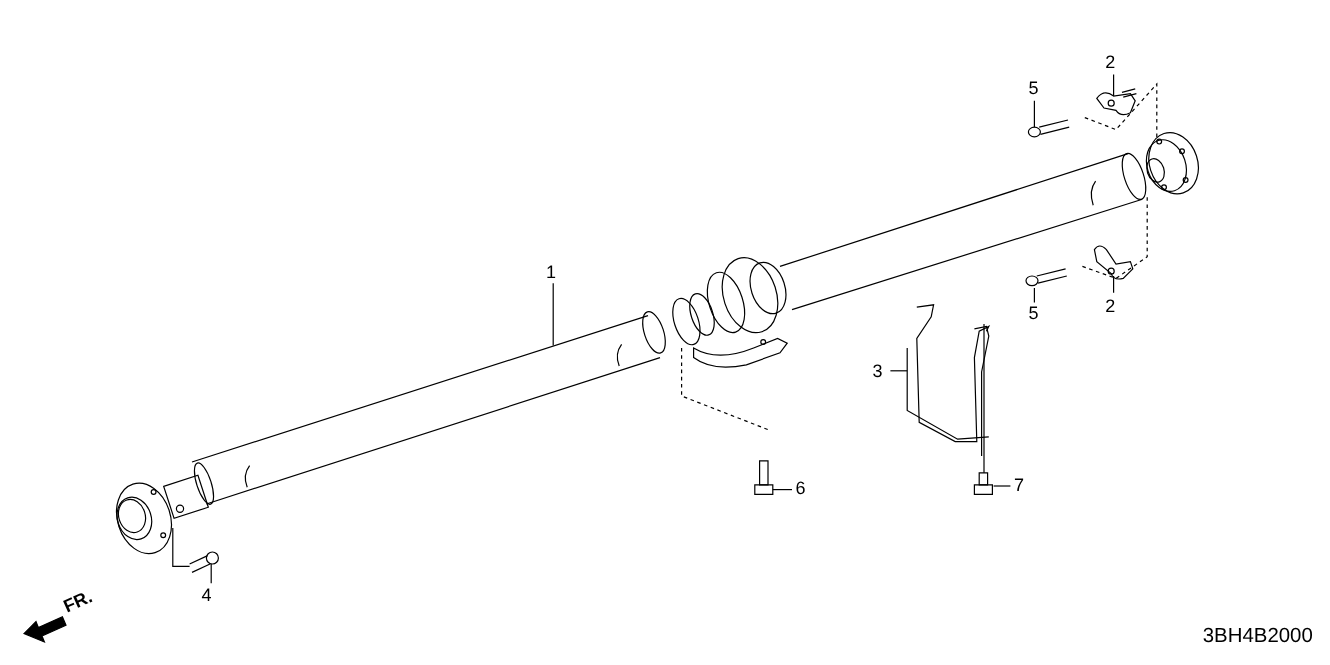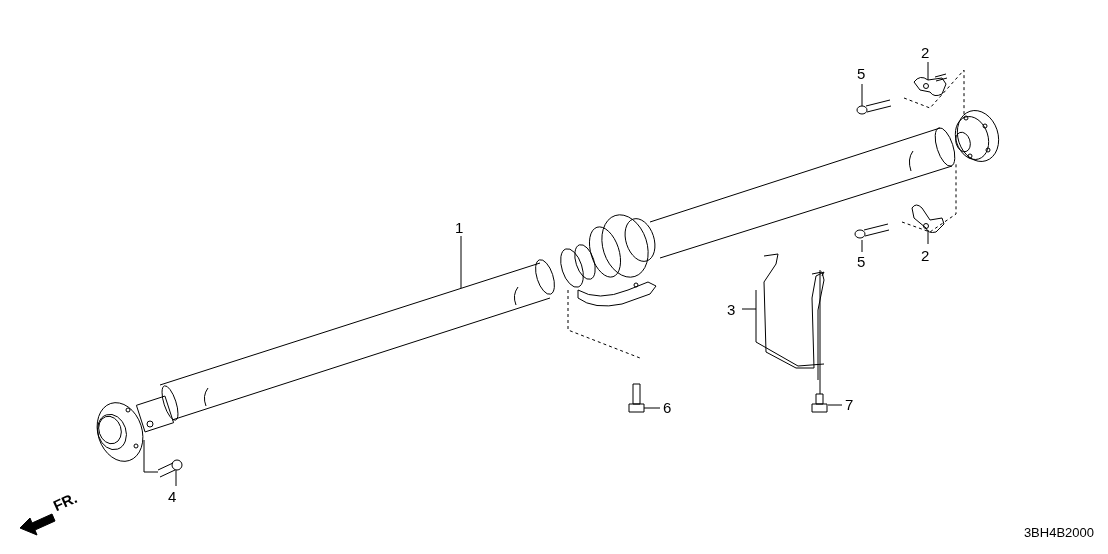--- a/index.html
+++ b/index.html
@@ -1,19 +1,19 @@
 <!DOCTYPE html>
 <html><head>
   <meta charset="utf-8">
   <style>
     html, body { margin: 0; padding: 0; background: #ffffff; }
     body { width: 1108px; height: 554px; overflow: hidden; position: relative; font-family: "Liberation Sans", sans-serif; }
     #diagram { position: absolute; left: 0; top: 0; width: 1108px; height: 554px; }
     .callout { position: absolute; font-family: "Liberation Sans", sans-serif; font-size: 15px; color: #000; line-height: 1; }
-    .code { position: absolute; right: 14px; bottom: 14px; font-size: 13px; color: #000; font-family: "Liberation Sans", sans-serif; }
+    .code { position: absolute; right: 14px; bottom: 14px; font-size: 17px; color: #000; font-family: "Liberation Sans", sans-serif; }
     .fr { position: absolute; left: 54px; top: 498px; font-size: 15px; font-weight: bold; transform: rotate(-24deg); transform-origin: left center; font-family: "Liberation Sans", sans-serif; }
     svg * { vector-effect: non-scaling-stroke; }
   </style>
 </head>
 <body>
 
 <svg id="diagram" viewBox="0 0 1108 554" xmlns="http://www.w3.org/2000/svg" fill="none" stroke="#000" stroke-width="1">
 
   <g>
     <line x1="160" y1="385" x2="540" y2="263"></line>

